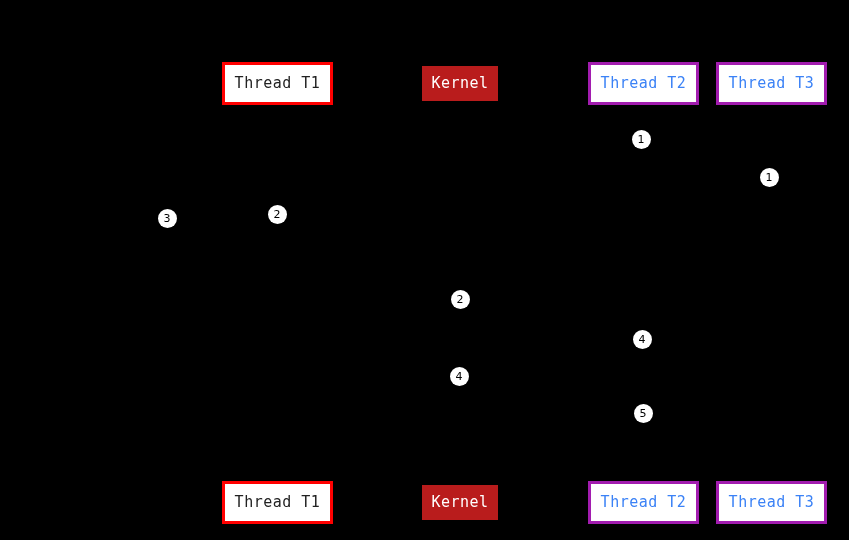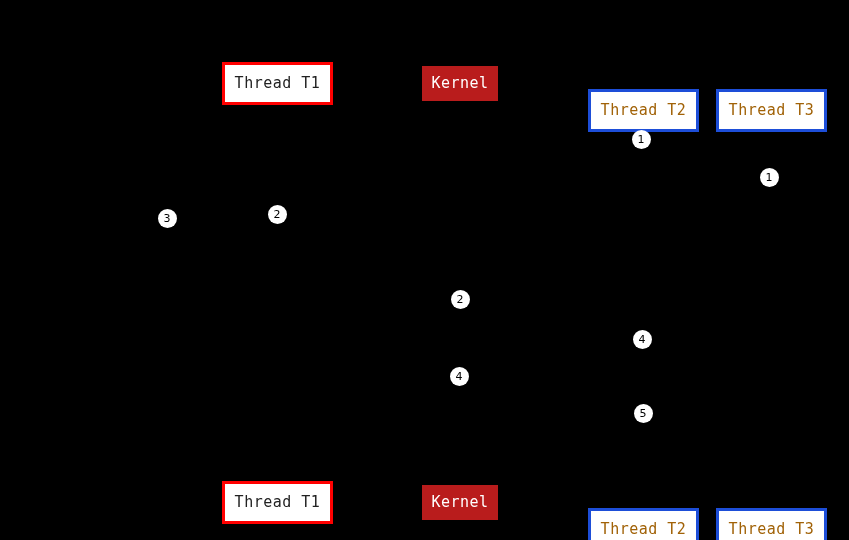--- a/index.html
+++ b/index.html
@@ -34,23 +34,22 @@
     border: 3px solid #FF0000;
     color: #222222;
   }
   .participant.style-blue-fill {
     background: #b91c1c;
     border: 0 solid #0000FF;
     color: #FFFFFF;
   }
   .participant.style-blue-outline {
     background: #FFFFFF;
-    border: 3px solid #1d4ed8;
-    color: #a16207;
-    margin-top: 27px;
+    border: 3px solid #a21caf;
+    color: #3b82f6;
   }
 
   
   .lifeline {
     position: absolute;
     width: 1px;
     background: #000000;
   }
 
   

